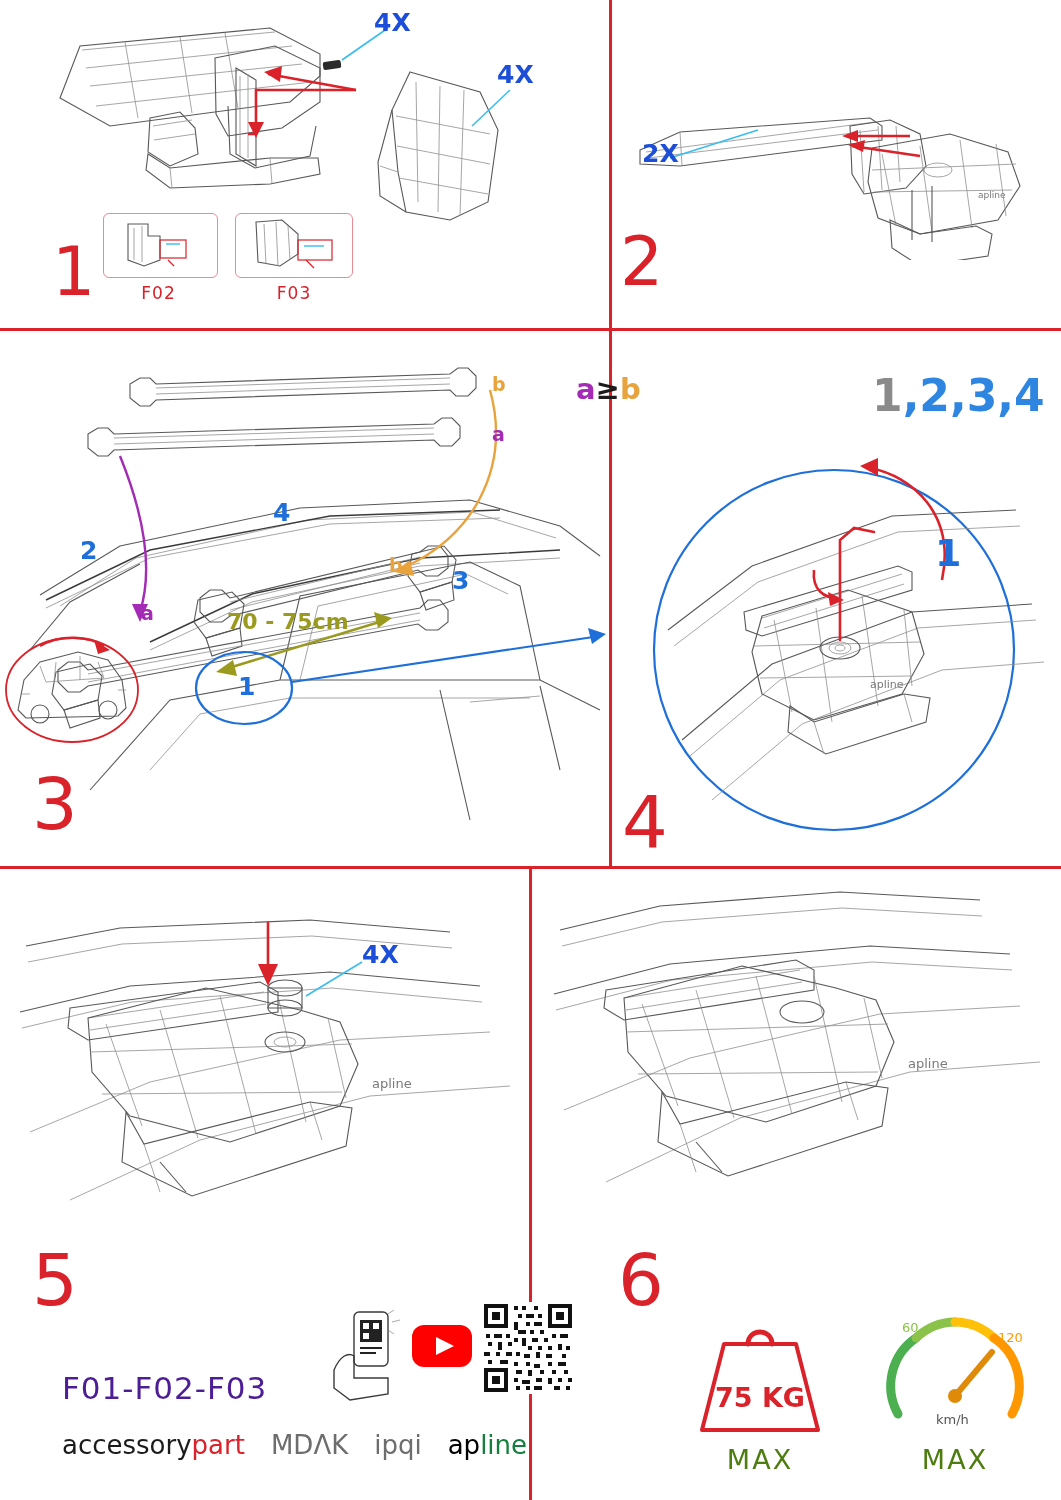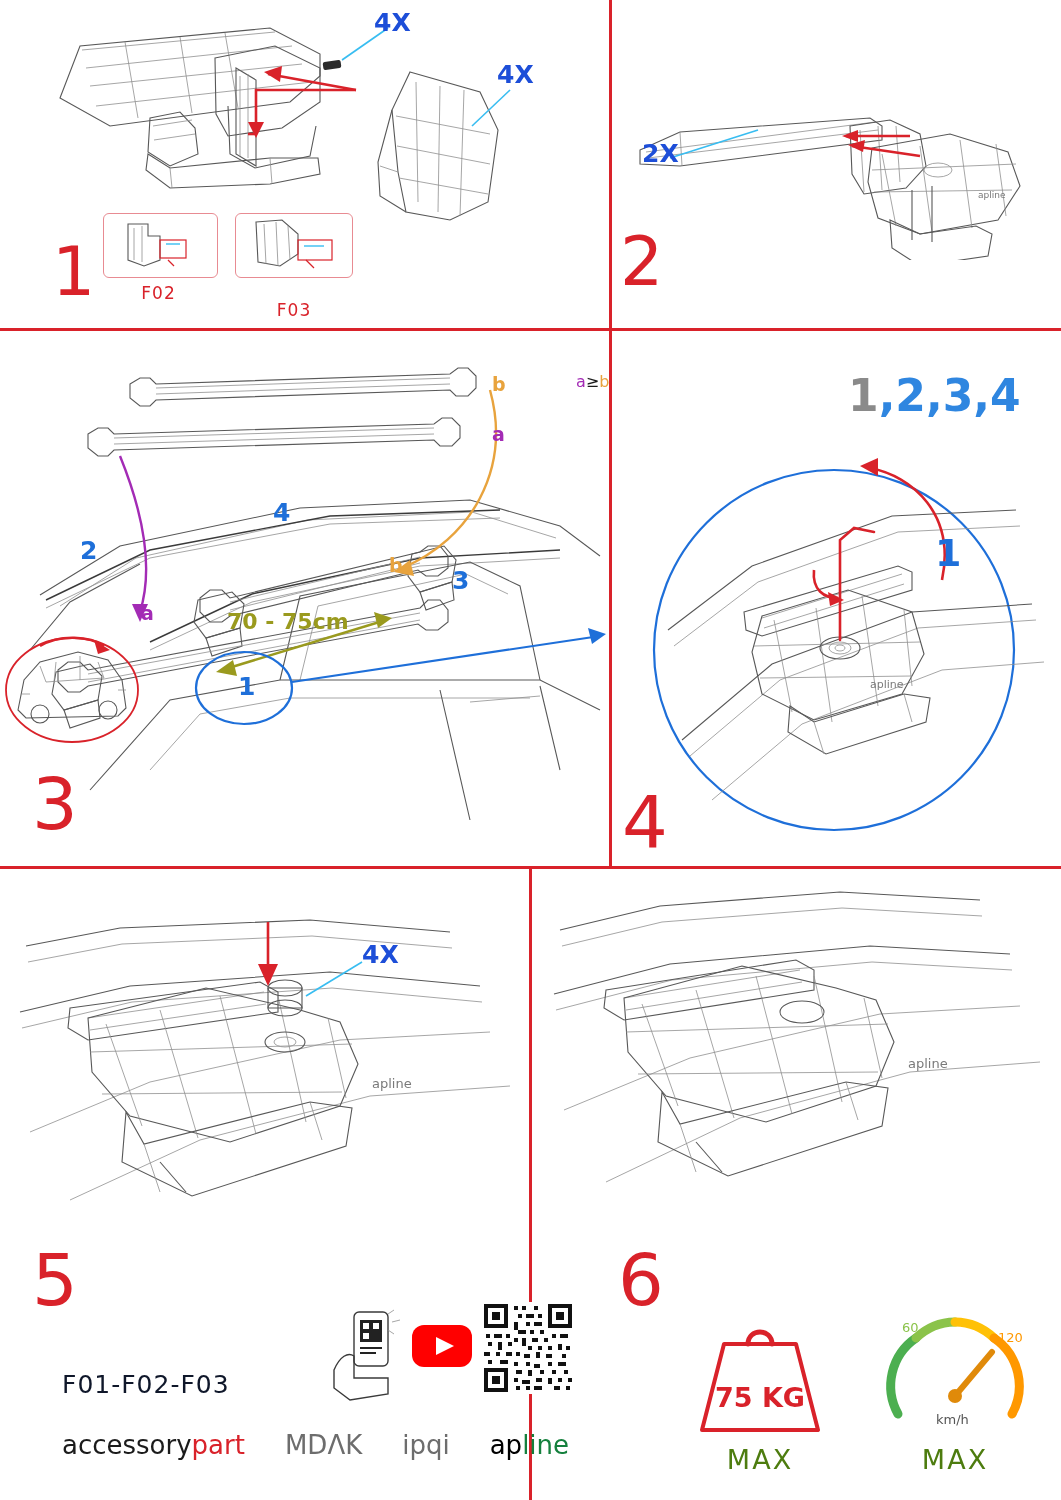--- a/index.html
+++ b/index.html
@@ -62,25 +62,25 @@
     font-family: "DejaVu Sans", sans-serif;
     font-size: 17px;
     color: #d9222a;
     letter-spacing: 1px;
     text-align: center;
   }
 
   .footer-code {
     position: absolute;
     font-family: "DejaVu Sans", sans-serif;
-    font-size: 25px;
-    color: #0f172a;
+    font-size: 31px;
+    color: #4c1d95;
     letter-spacing: 1px;
   }
-  .brand-row { position: absolute; display: flex; align-items: flex-end; gap: 40px; }
+  .brand-row { position: absolute; display: flex; align-items: flex-end; gap: 26px; }
   .brand {
     font-family: "DejaVu Sans", sans-serif;
     font-size: 26px;
     color: #1b1b1b;
     letter-spacing: 0px;
   }
   .brand .accent { color: #d9222a; }
   .brand.grey { color: #6d6d6d; }
   .brand.apline .ap { color: #000000; }
   .brand.apline .line { color: #15803d; text-align: center; }
@@ -95,22 +95,22 @@
   .weight-text {
     position: absolute;
     font-family: "DejaVu Sans", sans-serif;
     font-size: 27px;
     color: #d9222a;
     font-weight: 600;
   }
   .ab-note {
     position: absolute;
     font-family: "DejaVu Sans", sans-serif;
-    font-size: 16px;
-    font-weight: 400;
+    font-size: 29px;
+    font-weight: 700;
   }
   .ab-note .a { color: #a32bb5; }
   .ab-note .b { color: #e8a33d; }
   .ab-note .op { color: #1b1b1b; }
 
   .bignum-row {
     position: absolute;
     font-family: "DejaVu Sans", sans-serif;
     font-size: 44px;
     font-weight: 700;
@@ -186,21 +186,21 @@
 
   <div class="inset-box" style="left:235px; top:213px; width:118px; height:65px;">
     <svg width="116" height="63" viewBox="0 0 116 63">
       <path class="ln" d="M20 8 L46 6 L62 20 L62 40 L44 52 L22 48 Z"></path>
       <path class="ln-thin" d="M28 10 L30 50 M40 8 L42 52 M52 12 L54 46"></path>
       <rect x="62" y="26" width="34" height="20" fill="none" stroke="#d9222a" stroke-width="1.2"></rect>
       <path d="M68 32 L88 32" stroke="#38bdf1" stroke-width="1.4"></path>
       <path d="M70 46 L78 54" stroke="#d9222a" stroke-width="1.2"></path>
     </svg>
   </div>
-  <div class="inset-cap" style="left:235px; top:283px; width:118px;margin-top:17px;">F03</div>
+  <div class="inset-cap" style="left:235px; top:283px; width:118px;">F03</div>
 
   <div class="stepnum" style="left:620px; top:228px; font-size:68px;">2</div>
 
   <svg style="position:absolute; left:620px; top:70px;" width="430" height="190" viewBox="0 0 430 190">
 
     <path class="ln" d="M20 80 L60 62 L250 48 L262 56 L262 70 L60 96 L20 94 Z"></path>
     <path class="ln-thin" d="M26 82 L255 52 M28 88 L258 60 M60 62 L62 96"></path>
 
     <path class="ln" d="M230 56 L270 50 L300 64 L306 96 L286 118 L244 124 L232 104 Z"></path>
     <path class="ln-thin" d="M240 60 L244 122 M258 56 L262 120 M276 56 L280 112"></path>
@@ -332,21 +332,21 @@
 
     <path class="arrow-red" d="M228 200 L228 100 L242 88 L262 92" stroke-width="3.6" stroke-linecap="round"></path>
 
     <path class="arrow-red" d="M202 130 C200 150, 212 158, 226 158" stroke-width="2.4"></path>
     <path d="M232 160 L216 152 L218 166 Z" fill="#d9222a"></path>
 
     <path class="arrow-red" d="M330 140 C344 74, 300 36, 258 28" stroke-width="3.4"></path>
     <path d="M248 26 L266 18 L266 36 Z" fill="#d9222a"></path>
   </svg>
 
-  <div class="bignum-row" style="left:848px; top:370px;">
+  <div class="bignum-row" style="left:872px; top:370px;">
     <span class="g">1</span><span class="b">,2,3,4</span>
   </div>
   <div class="label lbl-blue" style="left:935px; top:534px; font-size:38px;">1</div>
 
   <div class="stepnum" style="left:32px; top:1244px; font-size:72px;">5</div>
 
   <svg style="position:absolute; left:10px; top:900px;" width="510" height="330" viewBox="0 0 510 330">
 
     <path class="ln" d="M16 46 L110 28 L300 20 L440 32"></path>
     <path class="ln-thin" d="M18 62 L112 44 L302 36 L442 48"></path>

